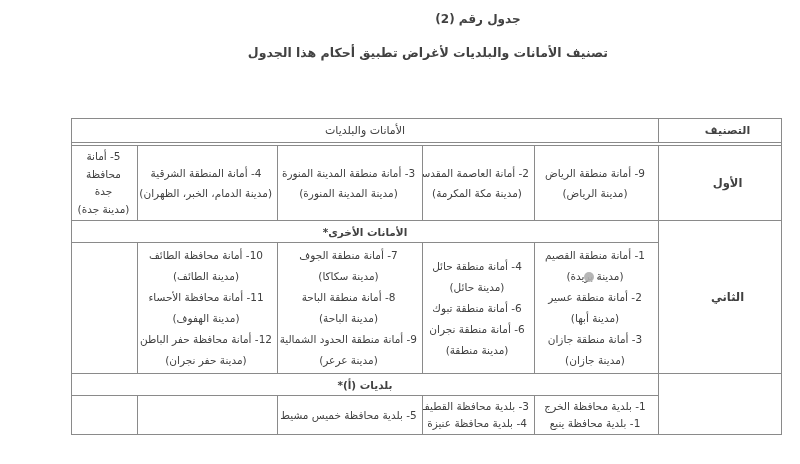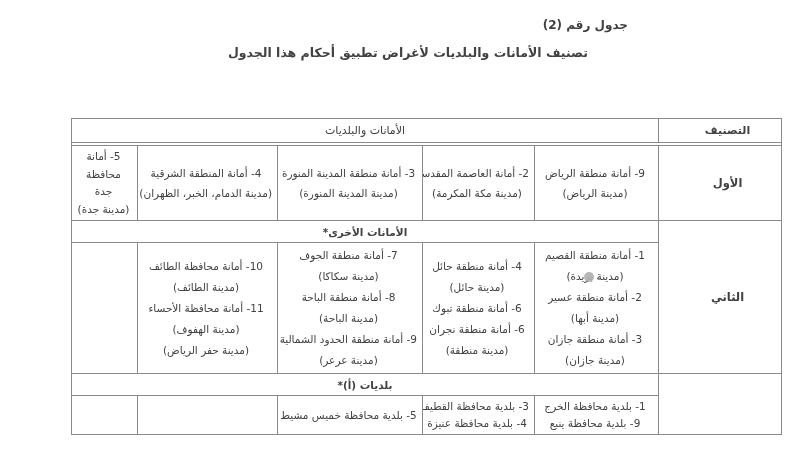--- a/index.html
+++ b/index.html
@@ -8,25 +8,25 @@
     --dot:#b0b0b0;
     --bg:#ffffff;
   }
   *{margin:0;padding:0;box-sizing:border-box;}
   body{background:#e8e8e8;font-family:"DejaVu Sans",sans-serif;}
   .page{
     position:relative;width:800px;height:464px;background:var(--bg);
     overflow:hidden;color:var(--text);direction:rtl;
   }
   .title1{
-    position:absolute;top:18px;left:328px;width:300px;
+    position:absolute;top:12px;left:328px;width:300px;text-align:center;
     font-size:12px;font-weight:bold;color:var(--text);
   }
   .title2{
-    position:absolute;top:45px;left:208px;width:400px;text-align:center;
+    position:absolute;top:45px;left:208px;width:400px;text-align:right;
     font-size:12.5px;font-weight:bold;color:var(--text);white-space:nowrap;
   }
   .tbl{
     position:absolute;top:118px;left:71px;width:711px;
     border-top:1px solid var(--border);
     border-left:1px solid var(--border);
     border-right:1px solid var(--border);
     background:var(--bg);
   }
   .band{display:flex;flex-direction:row;width:100%;}
@@ -147,35 +147,36 @@
               <div class="ln">8- أمانة منطقة الباحة</div>
               <div class="ln">(مدينة الباحة)</div>
               <div class="ln">9- أمانة منطقة الحدود الشمالية</div>
               <div class="ln">(مدينة عرعر)</div>
             </div>
           <div class="cell c4">
               <div class="ln">10- أمانة محافظة الطائف</div>
               <div class="ln">(مدينة الطائف)</div>
               <div class="ln">11- أمانة محافظة الأحساء</div>
               <div class="ln">(مدينة الهفوف)</div>
-              <div class="ln">(مدينة حفر الرياض)</div>
+              <div class="ln">12- أمانة محافظة حفر الباطن</div>
+              <div class="ln">(مدينة حفر نجران)</div>
             </div>
           <div class="cell c5"></div>
         </div>
       </div>
     </div>
 
     <div class="band section">
       <div class="class-col"></div>
       <div class="data-part">
         <div class="subheader sub2">بلديات (أ)*</div>
         <div class="row row3">
           <div class="cell c1">
               <div class="ln">1- بلدية محافظة الخرج</div>
-              <div class="ln">9- بلدية محافظة ينبع</div>
+              <div class="ln">1- بلدية محافظة ينبع</div>
             </div>
           <div class="cell c2">
               <div class="ln">3- بلدية محافظة القطيف</div>
               <div class="ln">4- بلدية محافظة عنيزة</div>
             </div>
           <div class="cell c3">
               <div class="ln">5- بلدية محافظة خميس مشيط</div>
             </div>
           <div class="cell c4"></div>
           <div class="cell c5"></div>

